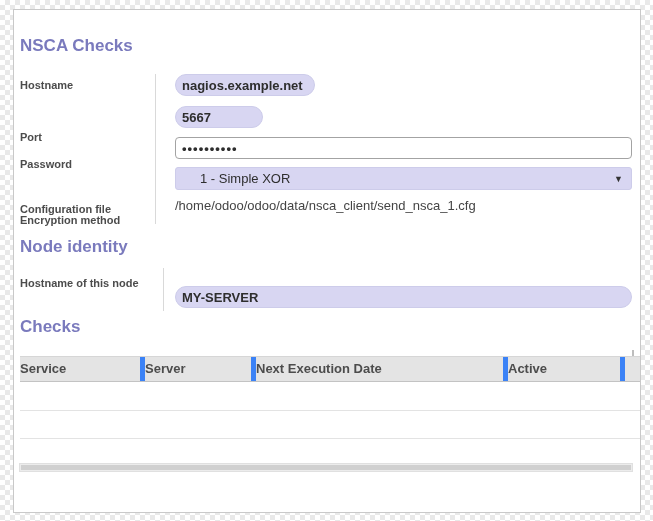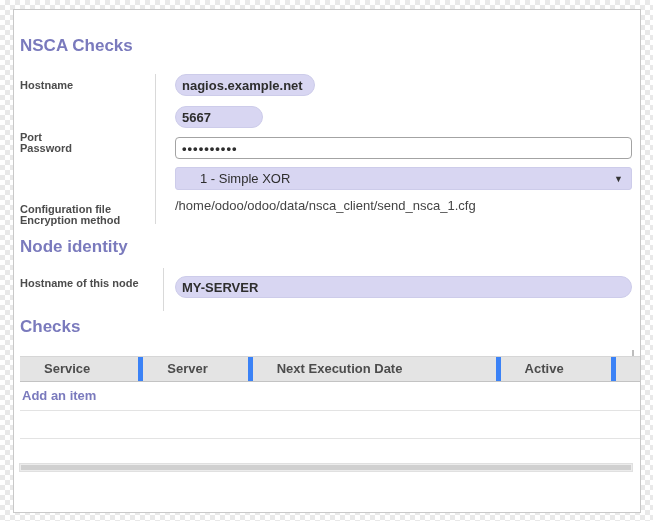--- a/index.html
+++ b/index.html
@@ -90,21 +90,21 @@
     height: 26px;
     background: #e4e4e4;
     border-top: 1px solid #d6d6d6;
     border-bottom: 1px solid #c3c3c3;
   }
   .tbl-header .th {
     font-size: 13px;
     font-weight: bold;
     color: #4c4c4c;
     line-height: 24px;
-    padding-left: 24px;
+    padding-left: 0;
     overflow: hidden;
     white-space: nowrap;
   }
   .tbl-header .th + .th { border-left: 5px solid #3b82f6; }
   .add-item {
     font-size: 13px;
     font-weight: bold;
     color: #7a7abd;
     line-height: 28px;
     padding-left: 2px;
@@ -137,52 +137,51 @@
   <div class="abs section-title" style="left:6px; top:26px;">NSCA Checks</div>
 
   <div class="abs v-sep" style="left:141px; top:64px; height:150px;"></div>
 
   <div class="abs field-label" style="left:6px; top:67px;">Hostname</div>
   <input class="abs txt-input" style="left: 161px; top: 64px; width: 140px;" value="nagios.example.net">
 
   <div class="abs field-label" style="left:6px; top:99px;margin-top:20px;">Port</div>
   <input class="abs txt-input" style="left: 161px; top: 96px; width: 88px;" value="5667">
 
-  <div class="abs field-label" style="left:6px; top:130px;">Password</div>
+  <div class="abs field-label" style="left:6px; top:146px;">Password</div>
   <input class="abs txt-input white" style="left: 161px; top: 127px; width: 457px;" value="••••••••••">
 
   <div class="abs field-label" style="left:6px; top:167px;margin-top:35px;">Encryption method</div>
   <div class="abs fake-select" style="left:161px; top:157px; width:457px;">
     <span>1 - Simple XOR</span>
     <span class="arrow">▼</span>
   </div>
 
   <div class="abs field-label" style="left:6px; top:191px;text-align:right;">Configuration file</div>
   <div class="abs readonly-value" style="left:161px; top:188px;">/home/odoo/odoo/data/nsca_client/send_nsca_1.cfg</div>
 
   <div class="abs section-title" style="left:6px; top:227px;">Node identity</div>
 
   <div class="abs v-sep" style="left:149px; top:258px; height:43px;"></div>
 
   <div class="abs field-label" style="left:6px; top:265px;">Hostname of this node</div>
-  <input class="abs txt-input" style="left: 161px; top: 266px; width: 457px;" value="MY-SERVER">
+  <input class="abs txt-input" style="left: 161px; top: 276px; width: 457px;" value="MY-SERVER">
 
   <div class="abs section-title" style="left:6px; top:307px;">Checks</div>
 
   <div class="abs scroll-artifact" style="left:618px; top:340px;"></div>
 
   <div class="abs tbl-header" style="left:6px; top:346px; width:620px;">
     <div class="th" style="width:120px;">Service</div>
     <div class="th" style="width:111px;">Server</div>
     <div class="th" style="width:252px;">Next Execution Date</div>
     <div class="th" style="width:117px;">Active</div>
     <div class="th" style="width:20px;"></div>
   </div>
 
-  <div class="abs add-item" style="left:6px; top:372px; width:620px;">Add an item</div>
 
   <div class="abs row-divider" style="left:6px; top:400px; width:620px;"></div>
   <div class="abs row-divider" style="left:6px; top:428px; width:620px;"></div>
 
   <div class="h-scrollbar" style="left:5px; top:453px; width:614px;">
     <div class="thumb"></div>
   </div>
 
 </div>
 

